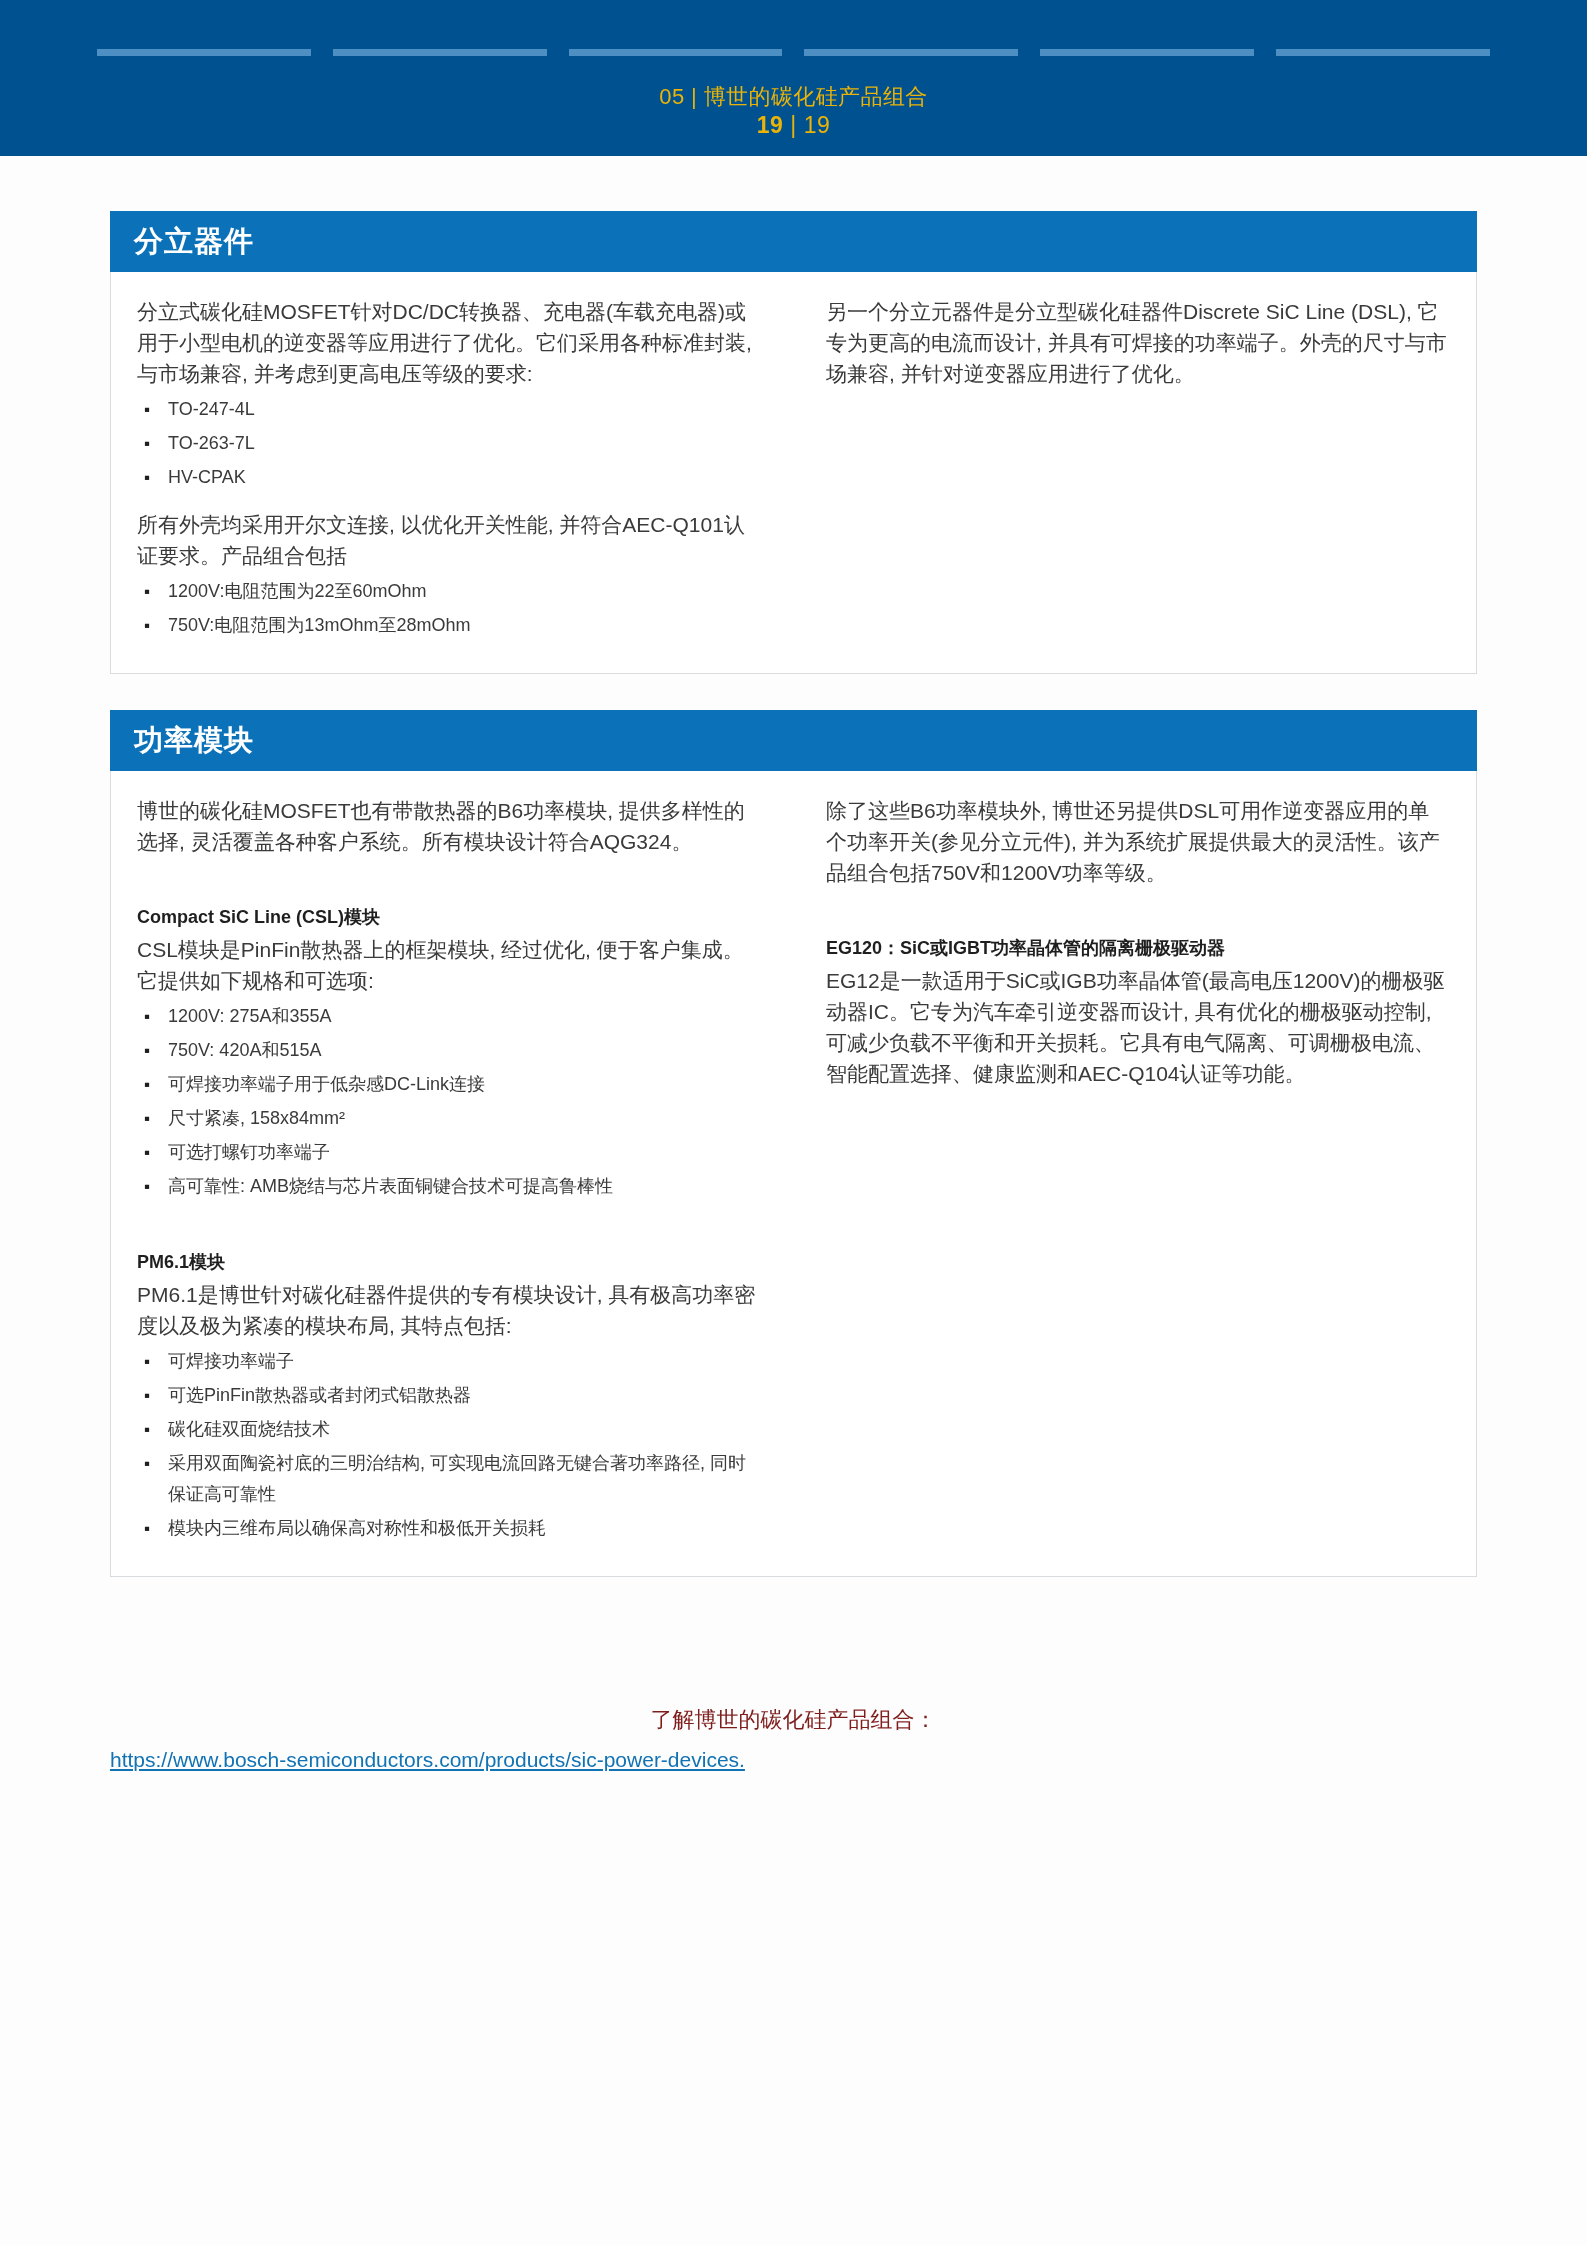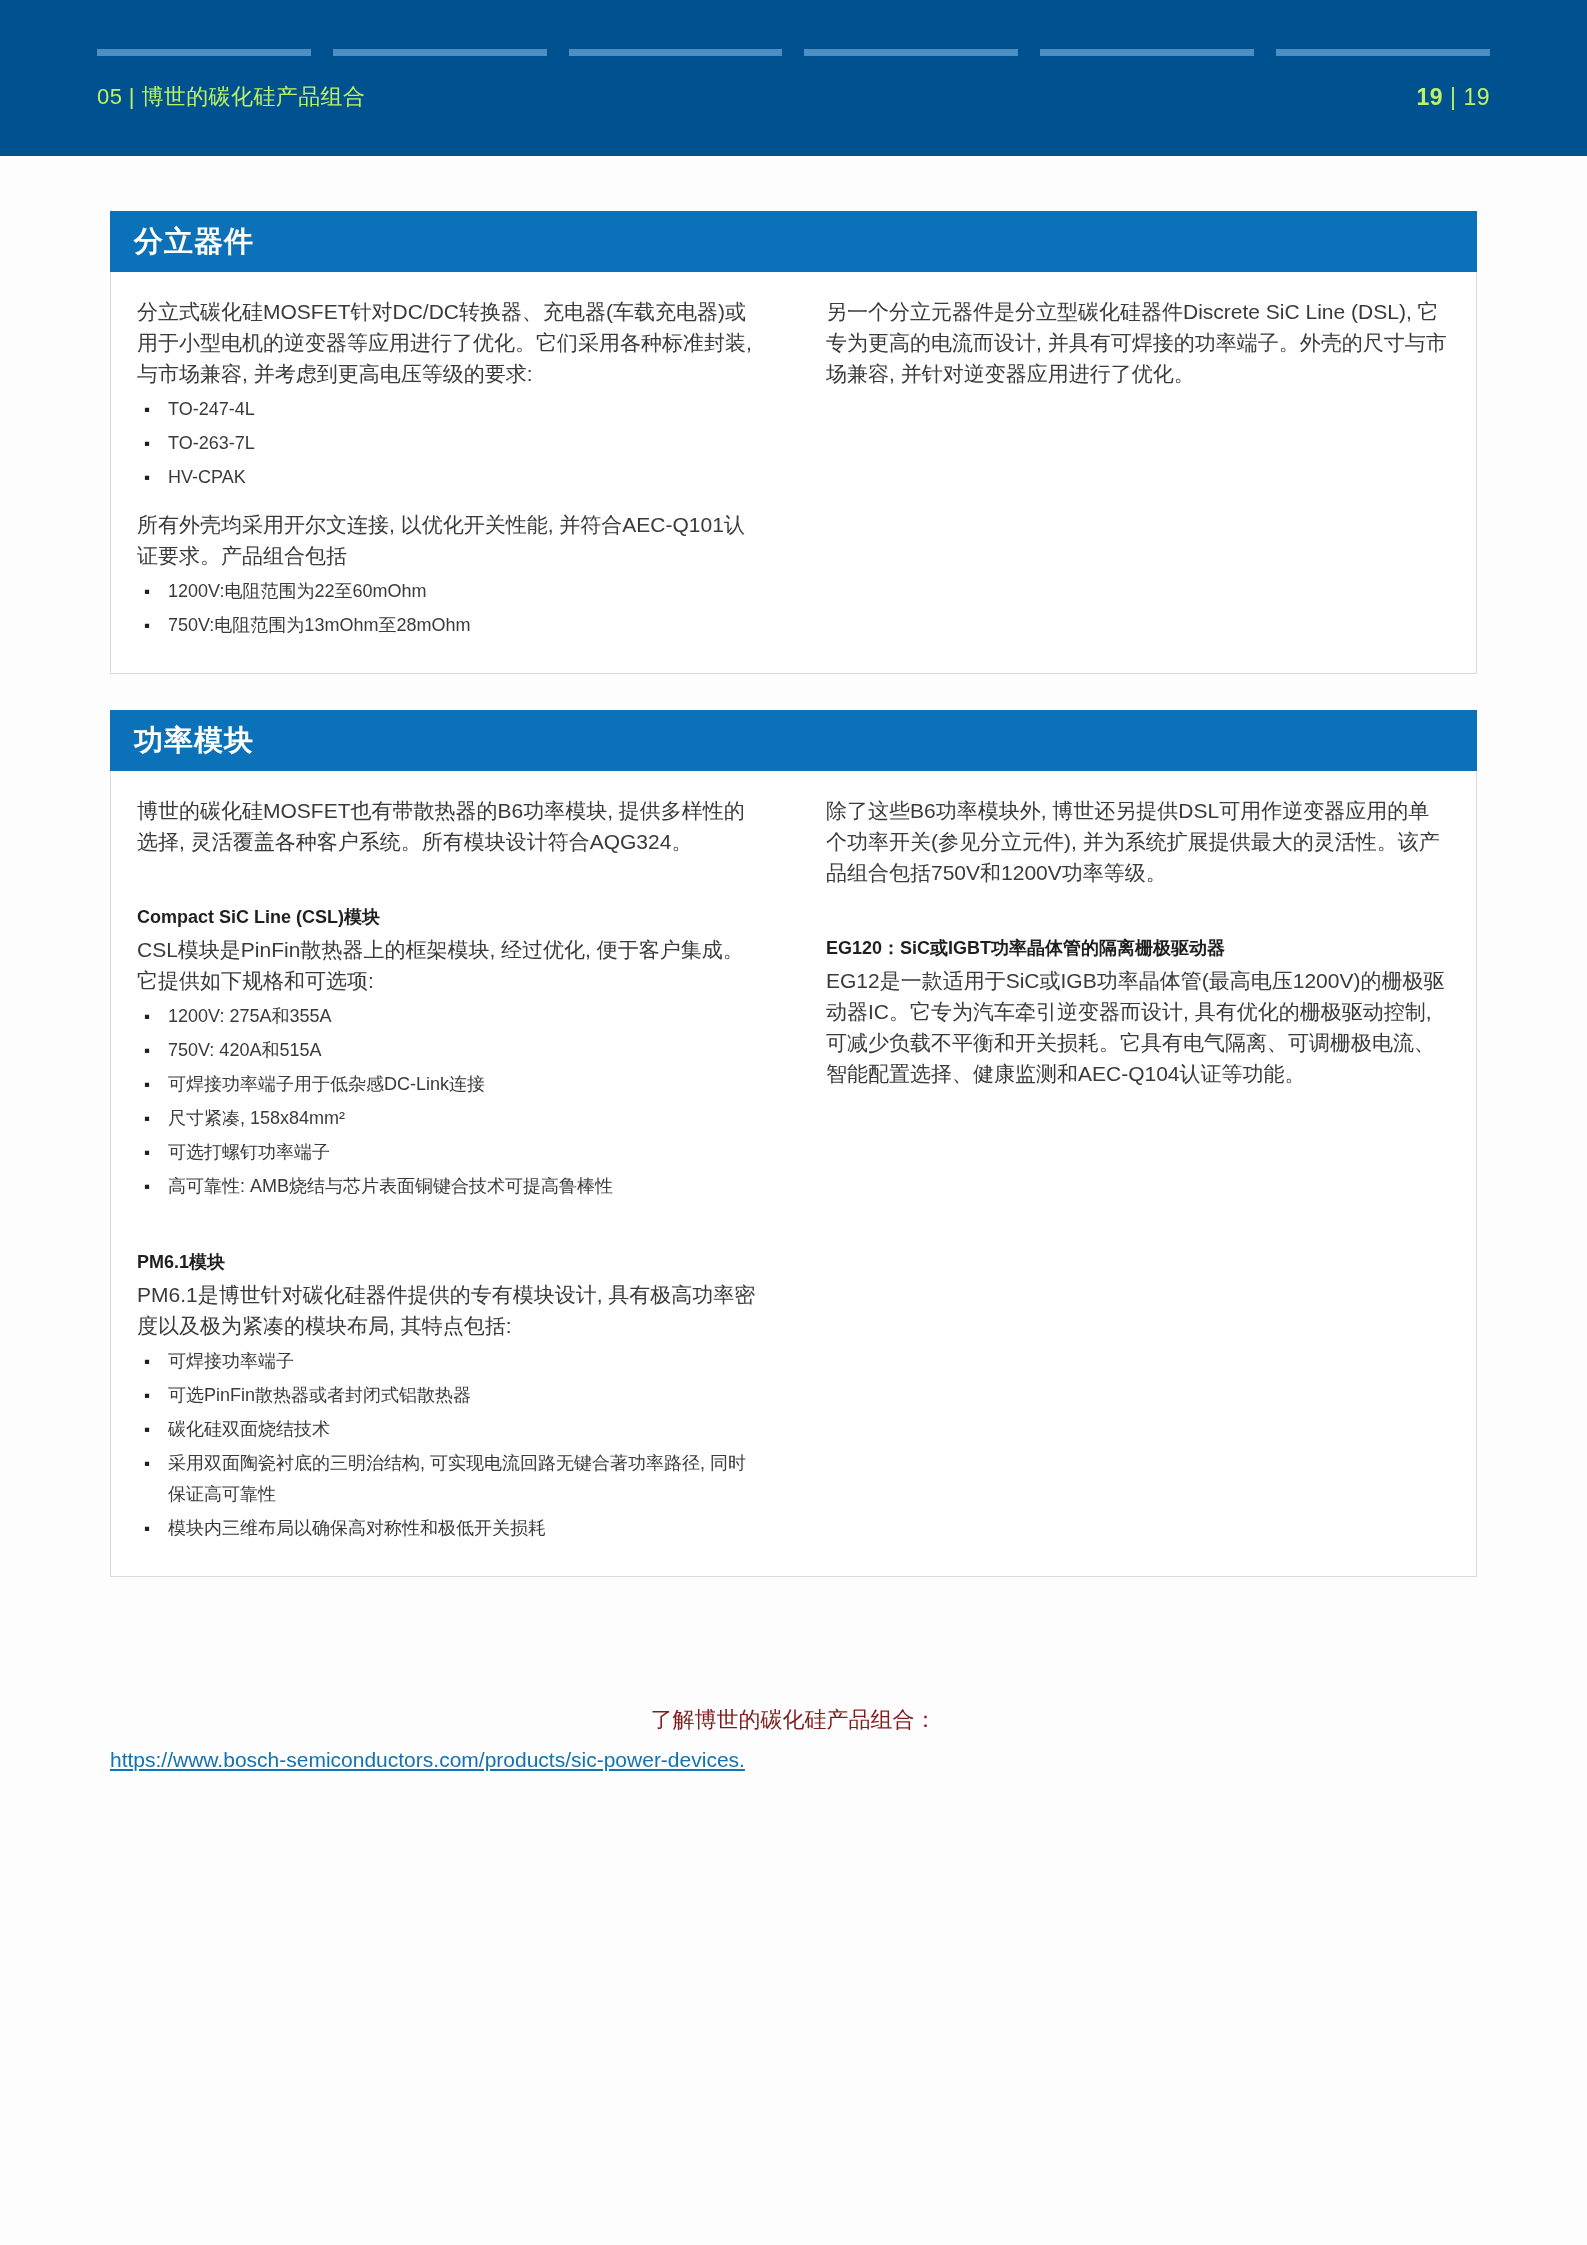--- a/index.html
+++ b/index.html
@@ -4,21 +4,21 @@
 <style>
   * { margin:0; padding:0; box-sizing:border-box; }
   html,body { background:#ffffff; }
   body { font-family:"Liberation Sans","DejaVu Sans",sans-serif; }
   .page { width:1587px; height:2245px; background:#fdfdfd; position:relative; overflow:hidden; margin:0 auto; }
 
   
   .top-band { background:#00518f; height:156px; padding:0 97px; }
   .segments { display:flex; gap:22px; padding-top:49px; }
   .segment { height:7px; background:#4d8fc2; flex:1; }
-  .band-row { display:flex; justify-content:space-between; align-items:center; margin-top:26px; color:#bef264; }
+  .band-row { display:flex; justify-content:space-between; align-items:center; margin-top:26px; color:#eab308;flex-direction:column; }
   .breadcrumb { font-size:22px; letter-spacing:0.4px; }
   .pageno { font-size:23px; letter-spacing:0.5px; }
   .pageno .cur { font-weight:bold; }
 
   
   .content { padding:0 110px; }
   .card { margin-top:55px; }
   .card + .card { margin-top:36px; }
   .card-header { background:#0b71b8; height:61px; display:flex; align-items:center; padding:0 24px; }
   .card-title { color:#ffffff; font-size:29px; font-weight:bold; letter-spacing:1px; }

